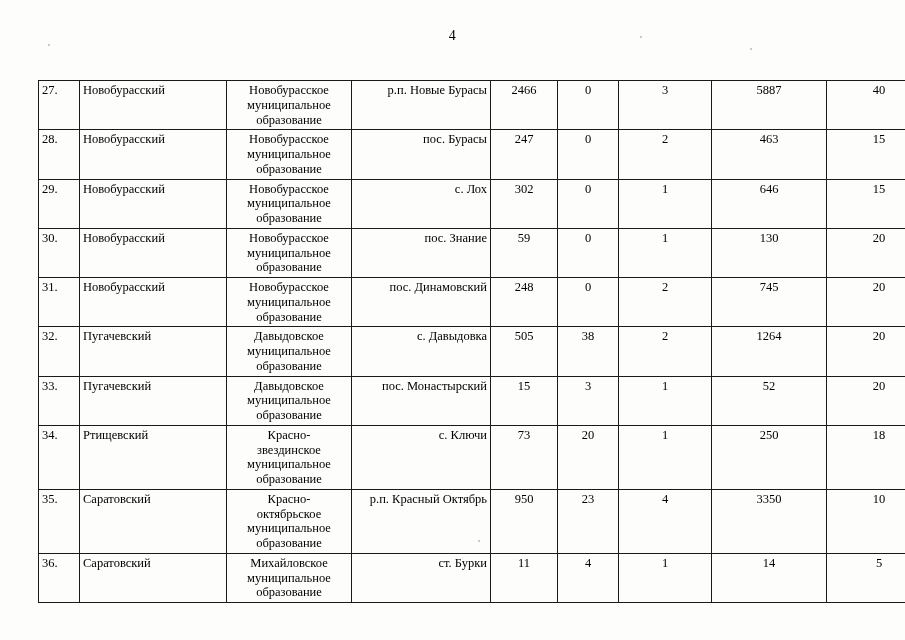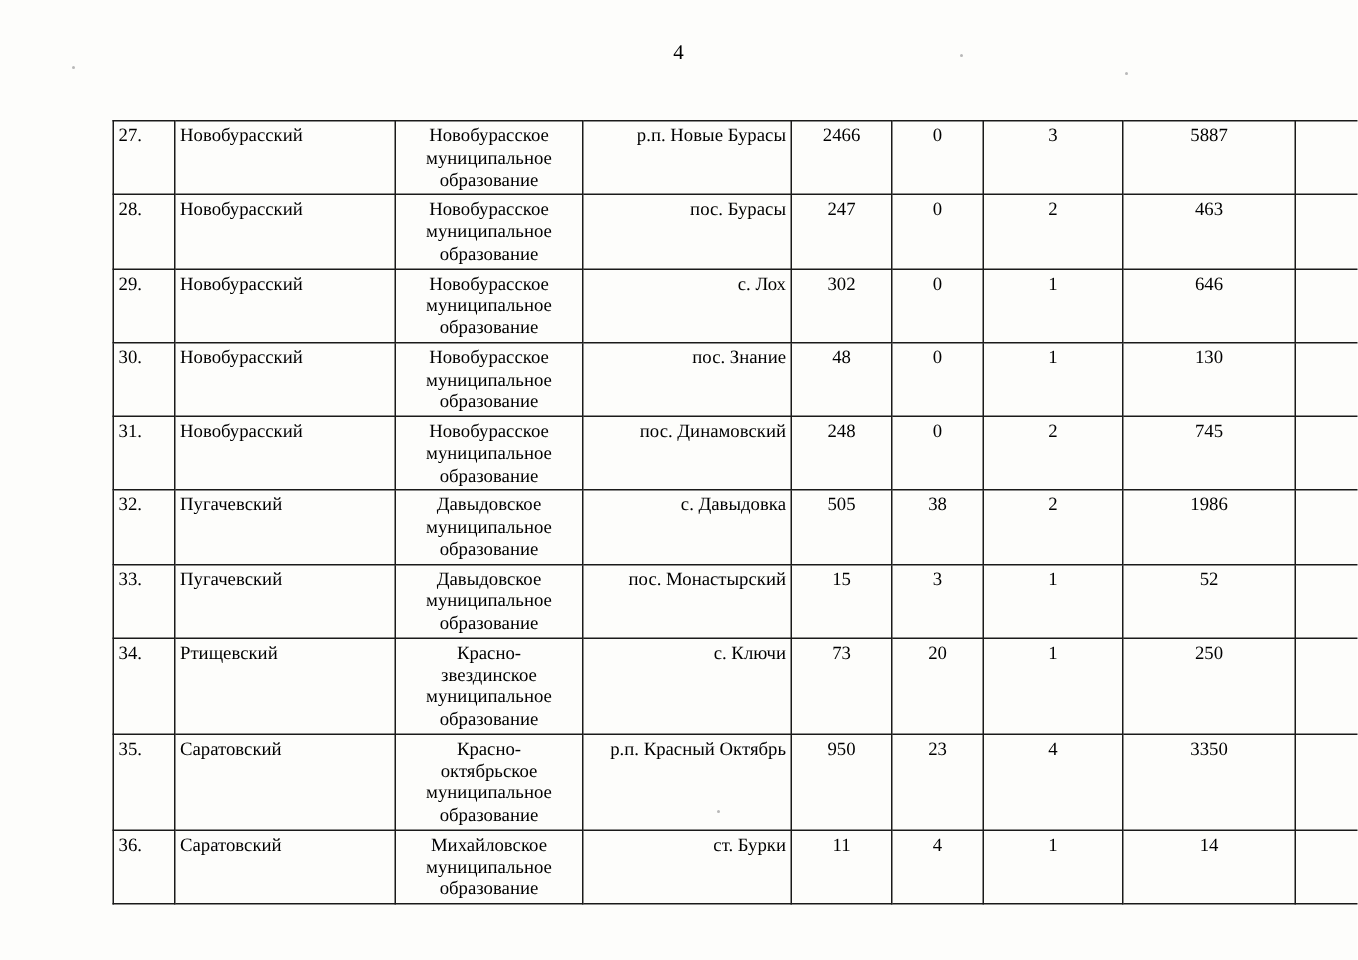--- a/index.html
+++ b/index.html
@@ -36,21 +36,20 @@
     width: 2px;
     height: 2px;
     background: #b8b8b8;
     border-radius: 50%;
   }
   .table-wrap {
     position: absolute;
     top: 80px;
     left: 38px;
     width: 830px;
-    margin-left: 37px;
   }
   table.doc-table {
     border-collapse: collapse;
     width: 830px;
     table-layout: fixed;
   }
   table.doc-table td {
     border: 1px solid #1a1a1a;
     font-size: 12.5px;
     line-height: 1.18;
@@ -167,21 +166,21 @@
 
         <tr class="tall">
           <td class="c-num">30.</td>
           <td class="c-district">Новобурасский</td>
           <td class="c-municipal">
             <span class="muni-line">Новобурасское</span>
             <span class="muni-line">муниципальное</span>
             <span class="muni-line">образование</span>
           </td>
           <td class="c-settlement">пос. Знание</td>
-          <td class="c-n1">48</td>
+          <td class="c-n1">59</td>
           <td class="c-n2">0</td>
           <td class="c-n3">1</td>
           <td class="c-n4">130</td>
           <td class="c-n5">20</td>
         </tr>
 
         <tr class="tall">
           <td class="c-num">31.</td>
           <td class="c-district">Новобурасский</td>
           <td class="c-municipal">
@@ -202,21 +201,21 @@
           <td class="c-district">Пугачевский</td>
           <td class="c-municipal">
             <span class="muni-line">Давыдовское</span>
             <span class="muni-line">муниципальное</span>
             <span class="muni-line">образование</span>
           </td>
           <td class="c-settlement">с. Давыдовка</td>
           <td class="c-n1">505</td>
           <td class="c-n2">38</td>
           <td class="c-n3">2</td>
-          <td class="c-n4">1986</td>
+          <td class="c-n4">1264</td>
           <td class="c-n5">20</td>
         </tr>
 
         <tr class="tall">
           <td class="c-num">33.</td>
           <td class="c-district">Пугачевский</td>
           <td class="c-municipal">
             <span class="muni-line">Давыдовское</span>
             <span class="muni-line">муниципальное</span>
             <span class="muni-line">образование</span>

